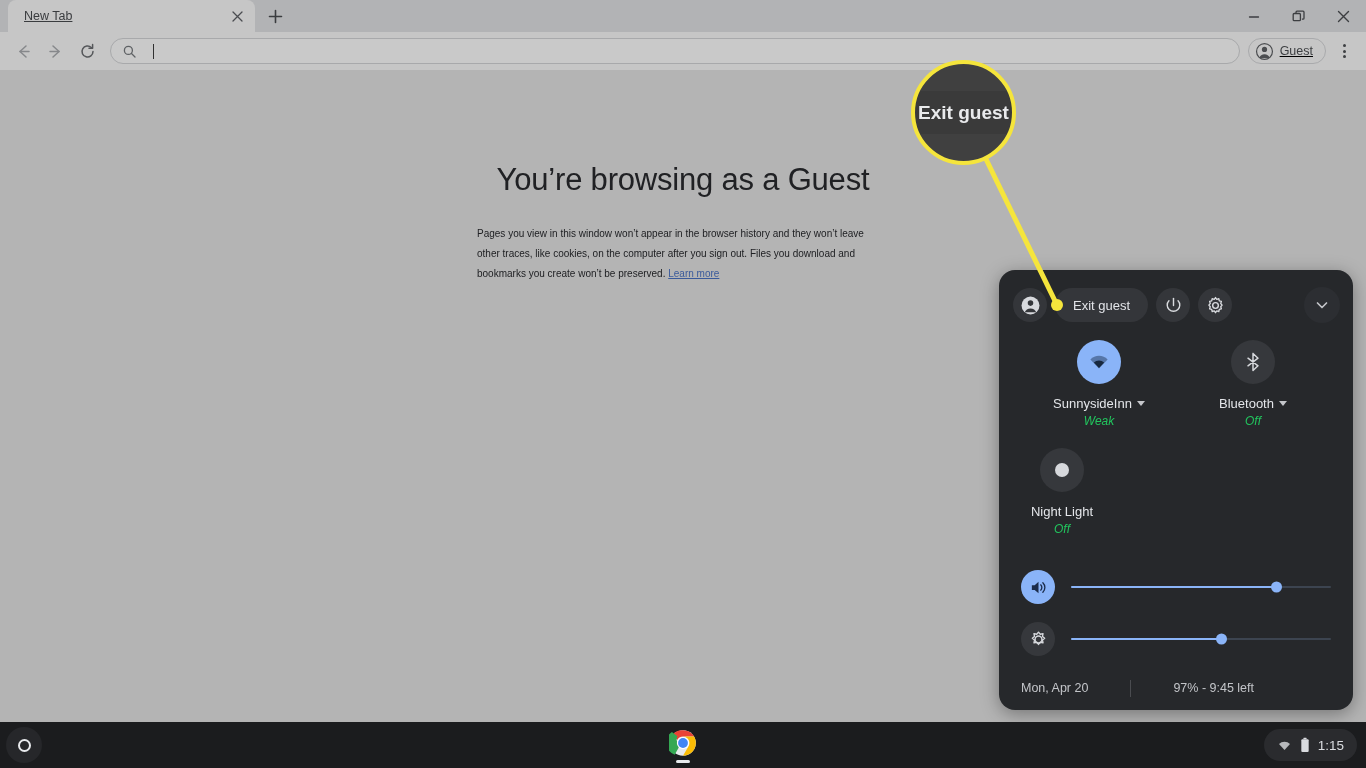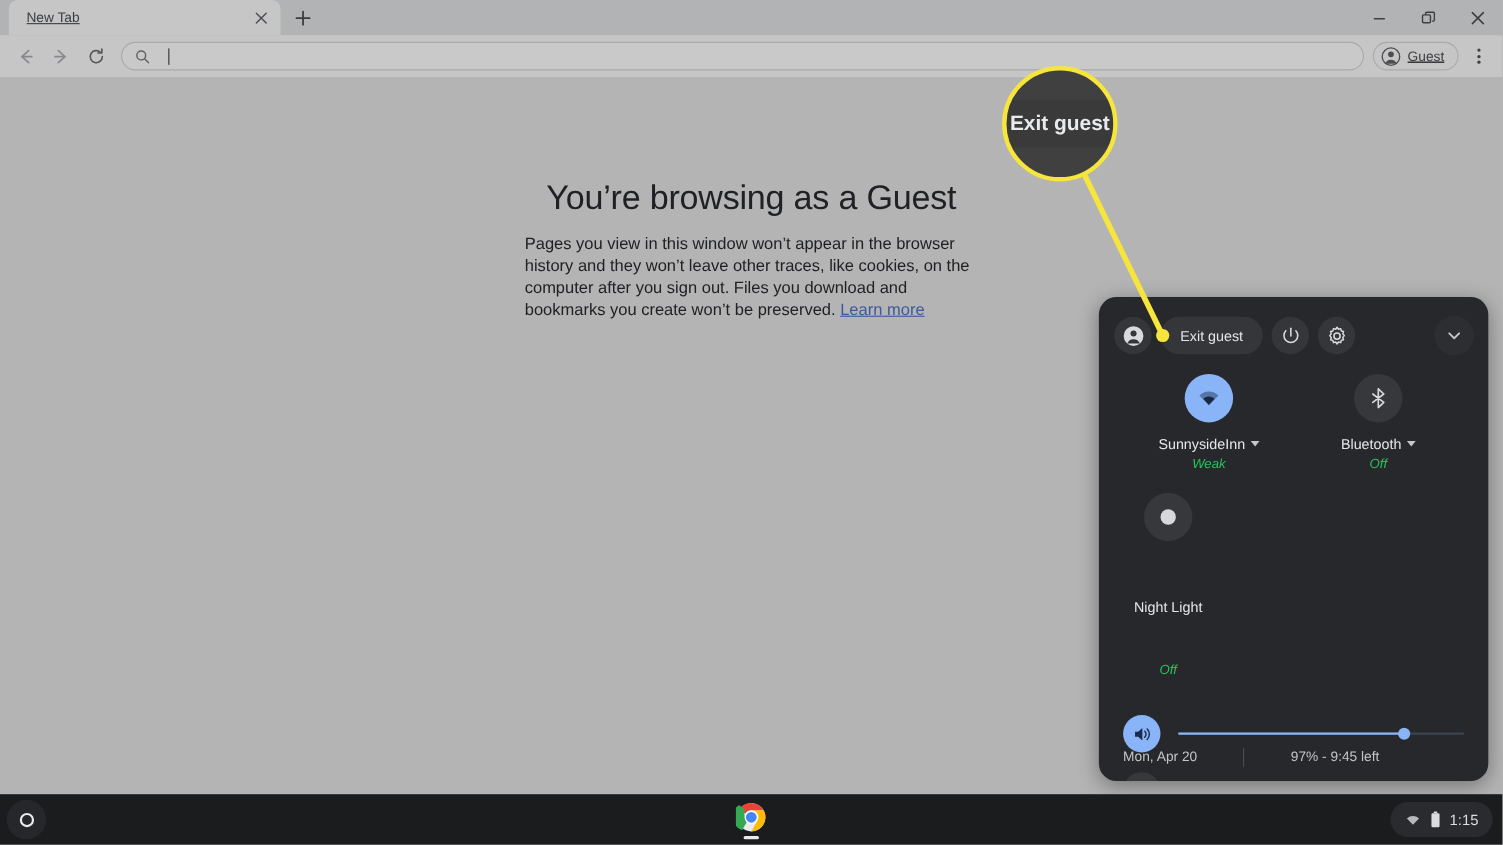--- a/index.html
+++ b/index.html
@@ -126,23 +126,23 @@
     position: absolute;
     left: 0; right: 0; top: 92px;
     display: flex; flex-direction: column; align-items: center;
   }
   #guest-title {
     font-size: 31px; color: #202124;
     font-weight: 400;
     letter-spacing: -0.2px;
   }
   #guest-body {
-    margin-top: 14px;
+    margin-top: 26px;
     width: 412px;
-    font-size: 15px; line-height: 20px;
+    font-size: 10px; line-height: 20px;
     color: #202124;
   }
   #guest-link { color: #3a5a9b; text-decoration: underline; }
 
   
   #tray-panel {
     position: absolute;
     left: 999px; top: 270px;
     width: 354px; height: 440px;
     background: #26282b;
@@ -214,21 +214,21 @@
   }
   .tile-sub {
     margin-top: 3px;
     font-size: 12px; color: #22c55e; font-style: italic;
   }
   #tiles-row-2 {
     display: flex;
     margin-top: 20px;
     padding: 0 6px;
   }
-  #tiles-row-2 .tile { flex: 0 0 33.33%; gap: 40px; }
+  #tiles-row-2 .tile { flex: 0 0 33.33%; }
 
   
   .slider-row {
     display: flex; align-items: center;
     padding: 0 22px;
     gap: 16px;
   }
   #slider-volume { margin-top: 34px; }
   #slider-bright { margin-top: 18px; }
   .slider-ico {

